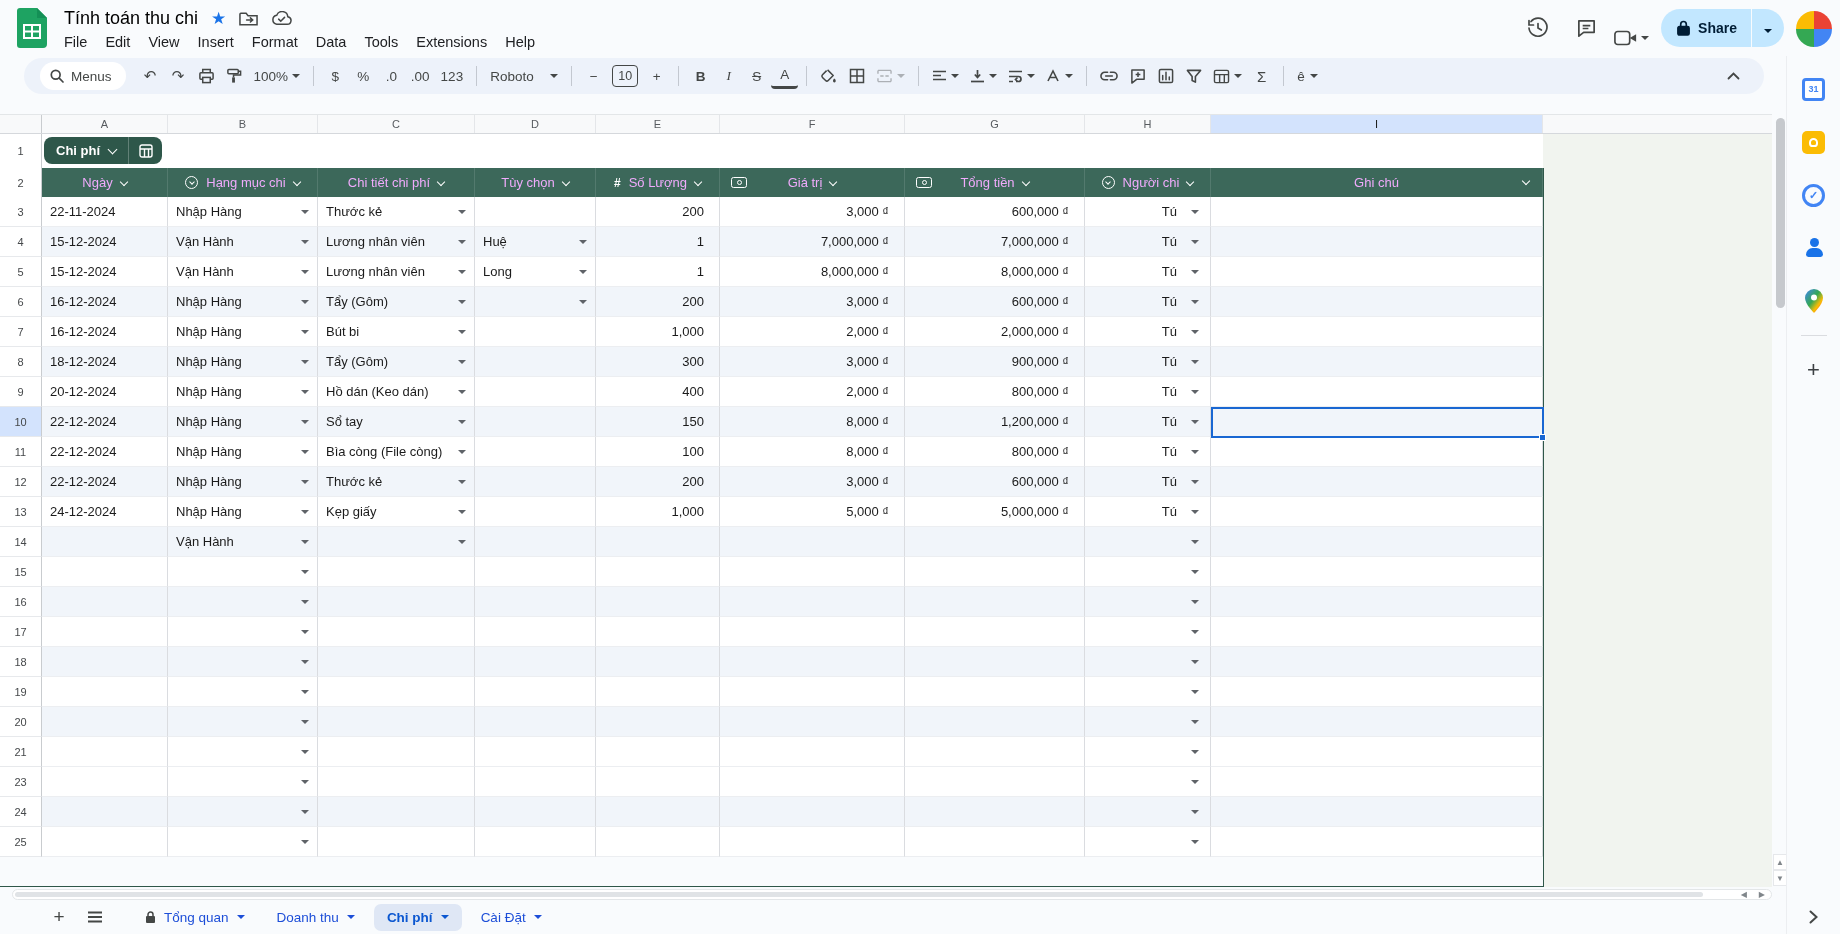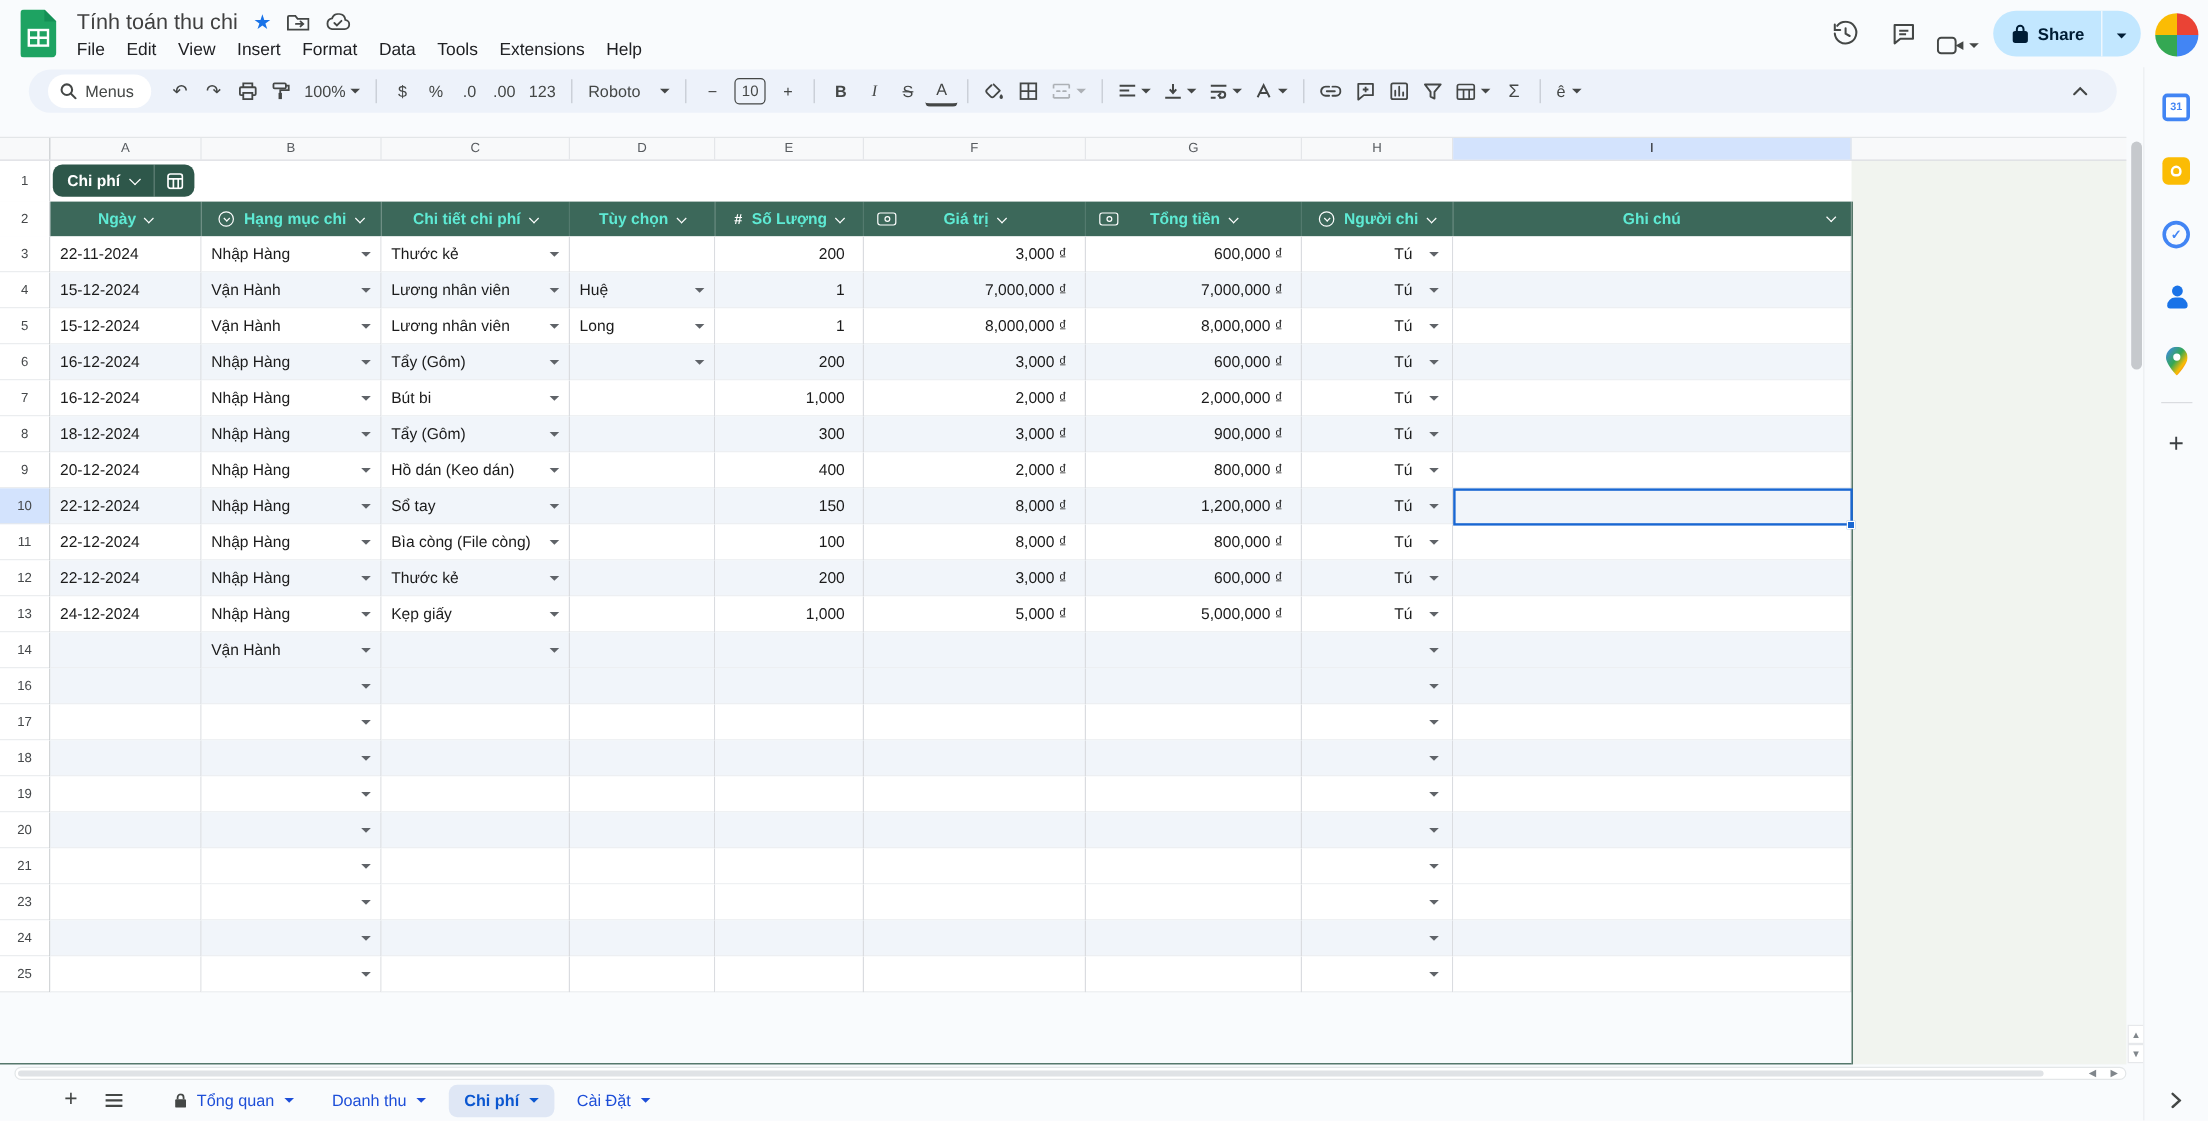--- a/index.html
+++ b/index.html
@@ -5,21 +5,21 @@
 *{box-sizing:border-box;margin:0;padding:0}
 html,body{width:1840px;height:934px}
 body{font-family:"Liberation Sans",sans-serif;background:#fff}
 #stage{position:relative;width:1840px;height:934px;background:#f9fbfd;overflow:hidden}
 
 
 .appbar{position:absolute;top:0;left:0;width:1840px;height:56px}
 .logo{position:absolute;left:17px;top:8px;width:30px;height:40px}
 .title-block{position:absolute;left:64px;top:7px}
 .title-row{display:flex;align-items:center;gap:13px;height:23px}
-.doc-title{font-size:18px;color:#404040;white-space:nowrap}
+.doc-title{font-size:18px;color:#000000;white-space:nowrap}
 .star{color:#1a73e8;font-size:17px;line-height:1}
 .tb-ico{display:inline-flex;align-items:center;justify-content:center;color:#444746}
 .menubar{display:flex;margin-left:-9px;margin-top:3px}
 .menu-item{font-size:14.5px;color:#202124;padding:1px 9px;border-radius:8px;cursor:pointer}
 .appbar-right{position:absolute;right:8px;top:9px;display:flex;align-items:flex-end;gap:8px}
 .abtn{width:40px;height:38px;display:flex;align-items:center;justify-content:center;color:#444746;border-radius:20px}
 .cam-group{display:flex;align-items:center;gap:3px}
 .share{display:flex;align-items:center;height:38px;background:#c2e7ff;border-radius:19px;color:#001d35;margin:0 4px}
 .share-main{display:flex;align-items:center;gap:8px;padding:0 14px 0 16px;font-size:14px;font-weight:bold}
 .share-sep{width:1px;height:38px;background:#f9fbfd}
@@ -62,21 +62,21 @@
 .row1{height:34px}
 .row1 .gut{border-bottom:none}
 .row1-rest{flex:1;background:#fff;position:relative}
 .chip{position:absolute;left:2px;top:3px;height:27px;display:flex;align-items:stretch;background:#2e574a;border-radius:8px;overflow:hidden;color:#fff}
 .chip-main{display:flex;align-items:center;gap:9px;padding:0 12px;font-size:13px;font-weight:bold}
 .chip-ico{display:flex;align-items:center;justify-content:center;width:34px;border-left:1px solid rgba(255,255,255,.25)}
 .wchev{width:7px;height:7px;border-right:1.8px solid #fff;border-bottom:1.8px solid #fff;transform:rotate(45deg);display:inline-block;margin-top:-3px}
 .row2{height:29px}
 .row2 .gut{border-bottom:none}
 .hcell{background:#3c685a;display:flex;align-items:center;justify-content:center;gap:8px;position:relative;border-right:1px solid rgba(255,255,255,.12)}
-.hlabel{color:#5eead4;font-size:13px;font-weight:bold;white-space:nowrap}
+.hlabel{color:#f0abfc;font-size:13px;font-weight:normal;white-space:nowrap}
 .hchev{width:6px;height:6px;border-right:1.7px solid #fff;border-bottom:1.7px solid #fff;transform:rotate(45deg);margin-top:-2px}
 .hchev.edge{position:absolute;right:13px;top:12px}
 .hico-circ{width:13px;height:13px;border:1.5px solid #fff;border-radius:50%;display:flex;align-items:center;justify-content:center}
 .hico-circ i{width:4px;height:4px;border-right:1.4px solid #fff;border-bottom:1.4px solid #fff;transform:rotate(45deg);margin-top:-2px}
 .hico-hash{color:#fff;font-size:12px;font-weight:bold}
 .hico-money{width:16px;height:11px;border:1.4px solid #fff;border-radius:2.5px;display:flex;align-items:center;justify-content:center;flex:none}
 .hico-money i{width:5px;height:5px;border:1.2px solid #fff;border-radius:50%}
 .hico-money.far{position:absolute;left:11px;top:9px}
 .canvas-right{position:absolute;left:1543px;top:134px;width:229px;height:753px;background:#f1f4ef}
 .table-rborder{position:absolute;left:1543px;top:168px;width:1px;height:719px;background:#2f5749}
@@ -700,20 +700,44 @@
           </div>
       <div class="cell wE num v-qty"></div>
       <div class="cell wF num v-price"></div>
       <div class="cell wG num v-total"></div>
       <div class="cell wH payer">
             <span class="v-payer"></span>
             <span class="dd dd-h"></span>
           </div>
       <div class="cell wI v-note"></div>
     </div>
+        <div class="row">
+      <div class="gut">15</div>
+      <div class="cell wA v-date"></div>
+      <div class="cell wB">
+            <span class="v-cat"></span>
+            <span class="dd dd-b"></span>
+          </div>
+      <div class="cell wC">
+            <span class="v-det"></span>
+            <span class="dd dd-c" style="visibility: hidden;"></span>
+          </div>
+      <div class="cell wD">
+            <span class="v-opt"></span>
+            <span class="dd dd-d" style="visibility: hidden;"></span>
+          </div>
+      <div class="cell wE num v-qty"></div>
+      <div class="cell wF num v-price"></div>
+      <div class="cell wG num v-total"></div>
+      <div class="cell wH payer">
+            <span class="v-payer"></span>
+            <span class="dd dd-h"></span>
+          </div>
+      <div class="cell wI v-note"></div>
+    </div>
         <div class="row band">
       <div class="gut">16</div>
       <div class="cell wA v-date"></div>
       <div class="cell wB">
             <span class="v-cat"></span>
             <span class="dd dd-b"></span>
           </div>
       <div class="cell wC">
             <span class="v-det"></span>
             <span class="dd dd-c" style="visibility: hidden;"></span>

